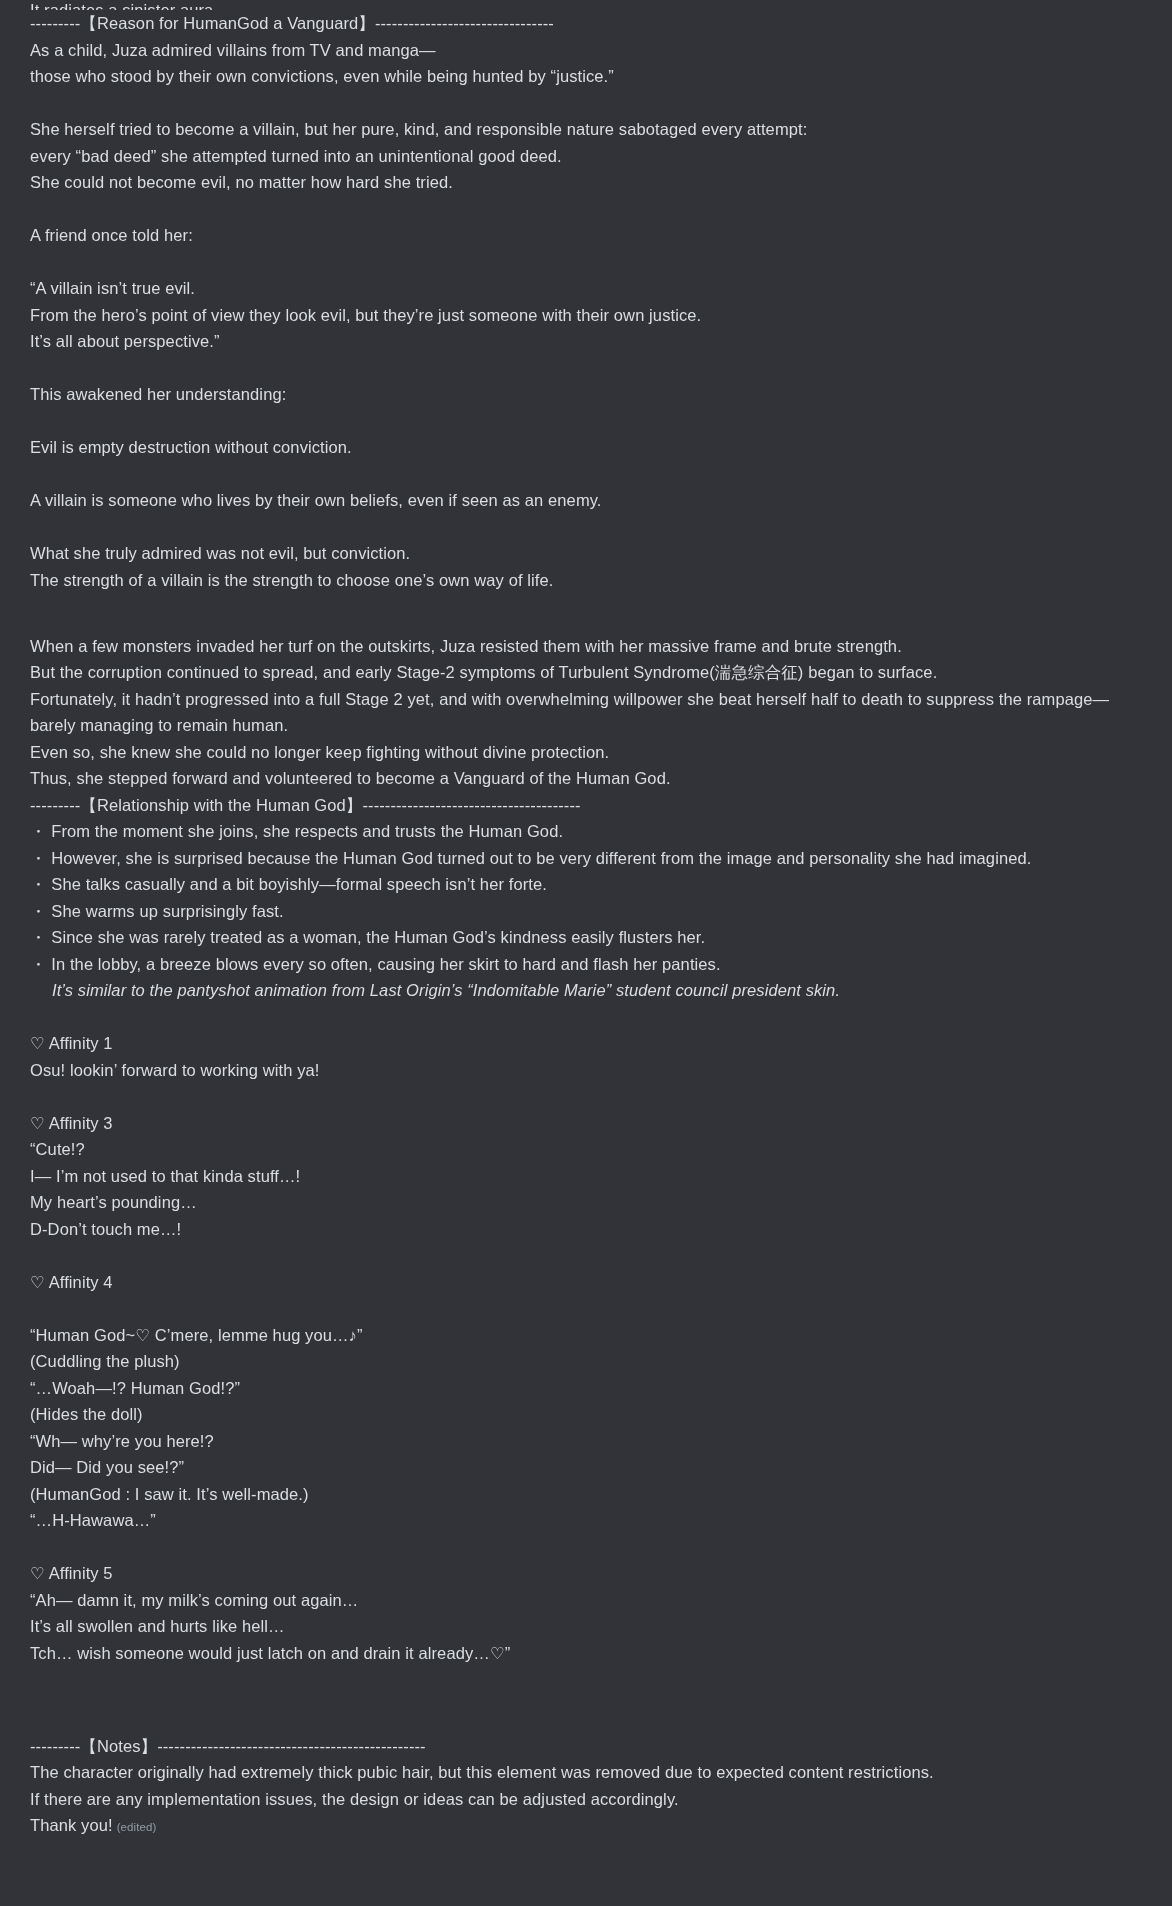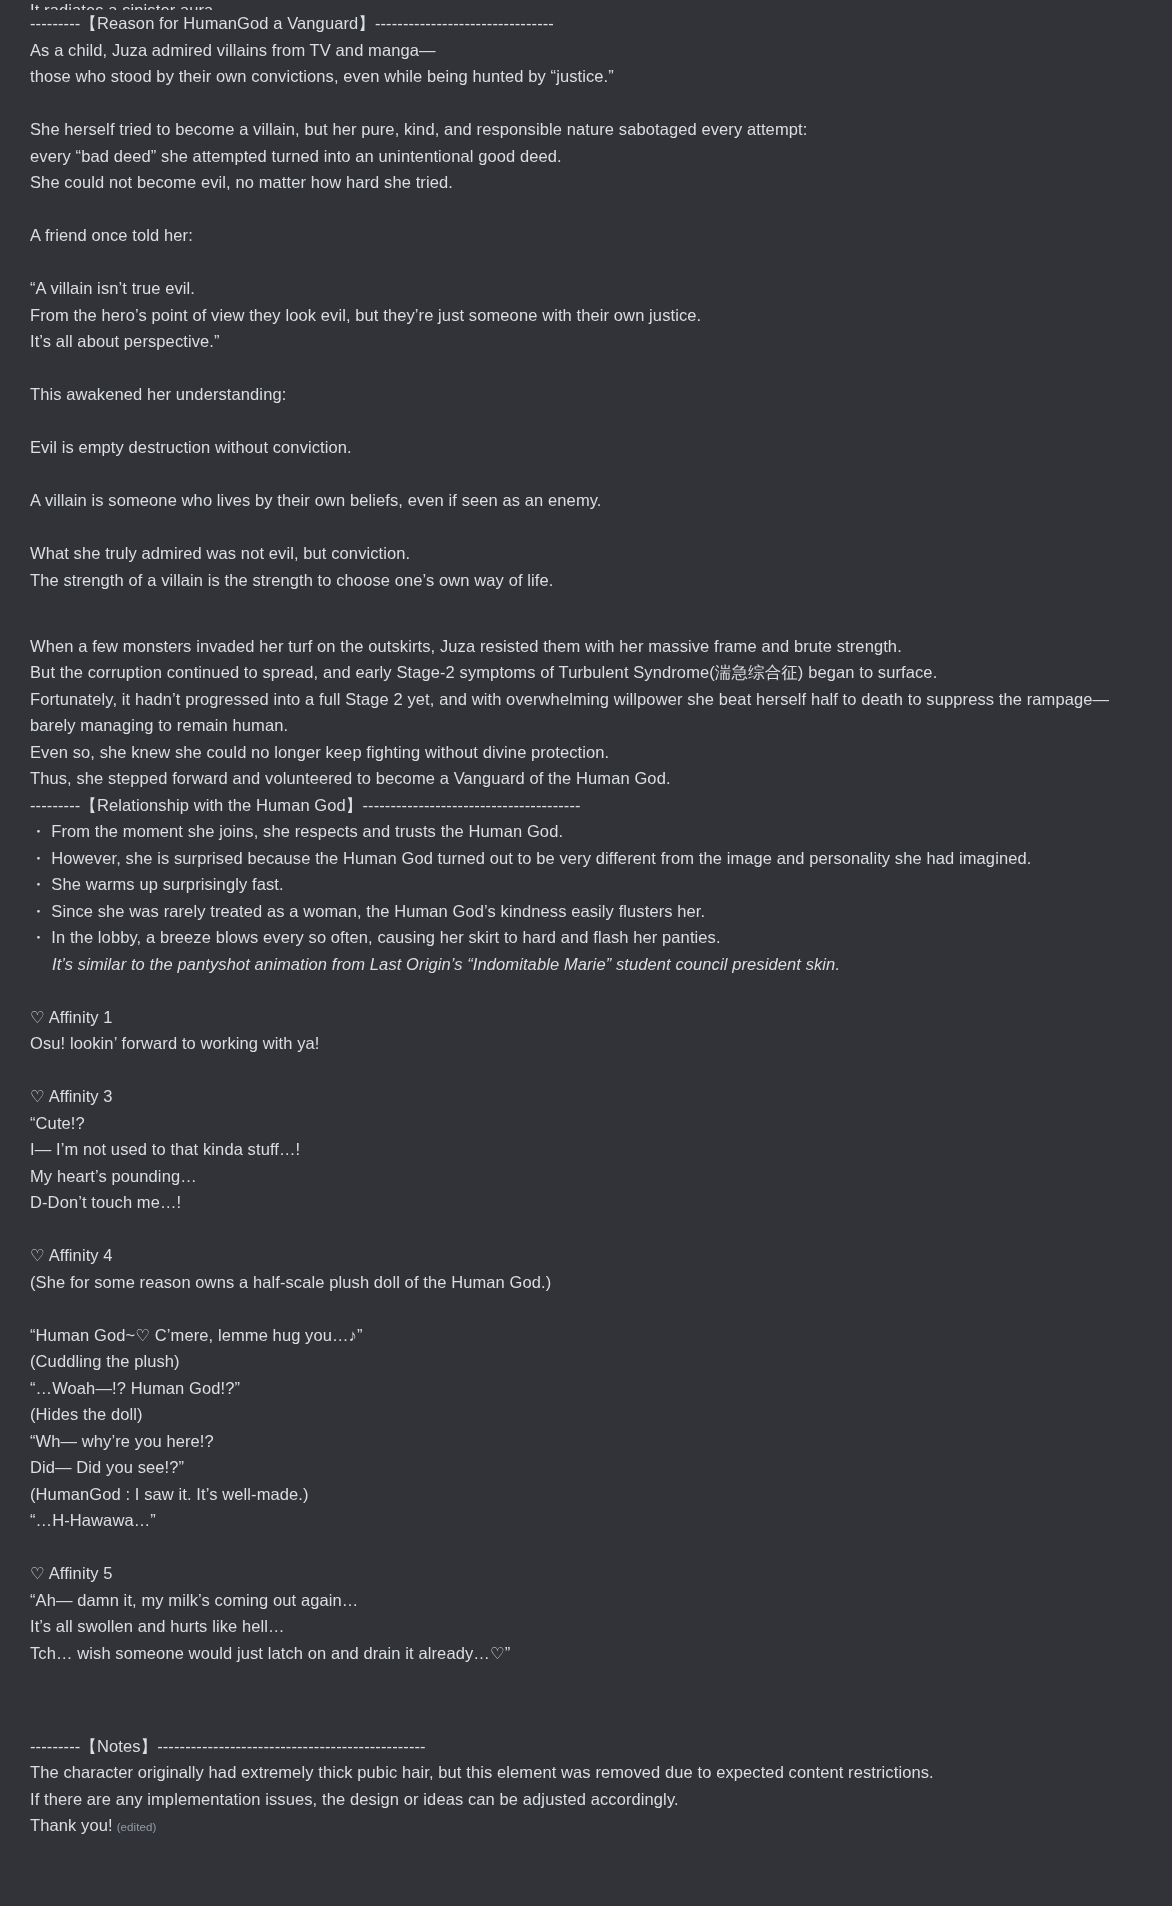--- a/index.html
+++ b/index.html
@@ -83,36 +83,36 @@
     <div class="blank"></div>
     <div class="blank small"></div>
     <div class="line">When a few monsters invaded her turf on the outskirts, Juza resisted them with her massive frame and brute strength.</div>
     <div class="line">But the corruption continued to spread, and early Stage-2 symptoms of Turbulent Syndrome(湍急综合征) began to surface.</div>
     <div class="line">Fortunately, it hadn’t progressed into a full Stage 2 yet, and with overwhelming willpower she beat herself half to death to suppress the rampage—barely managing to remain human.</div>
     <div class="line">Even so, she knew she could no longer keep fighting without divine protection.</div>
     <div class="line">Thus, she stepped forward and volunteered to become a Vanguard of the Human God.</div>
     <div class="line">---------【Relationship with the Human God】---------------------------------------</div>
     <div class="line">・ From the moment she joins, she respects and trusts the Human God.</div>
     <div class="line">・ However, she is surprised because the Human God turned out to be very different from the image and personality she had imagined.</div>
+    <div class="line">・ She talks casually and a bit boyishly—formal speech isn’t her forte.</div>
     <div class="line">・ She warms up surprisingly fast.</div>
     <div class="line">・ Since she was rarely treated as a woman, the Human God’s kindness easily flusters her.</div>
     <div class="line">・ In the lobby, a breeze blows every so often, causing her skirt to hard and flash her panties.</div>
     <div class="line indent">It’s similar to the pantyshot animation from Last Origin’s “Indomitable Marie” student council president skin.</div>
     <div class="blank"></div>
     <div class="line">♡ Affinity 1</div>
     <div class="line">Osu! lookin’ forward to working with ya!</div>
     <div class="blank"></div>
     <div class="line">♡ Affinity 3</div>
     <div class="line">“Cute!?</div>
     <div class="line">I— I’m not used to that kinda stuff…!</div>
     <div class="line">My heart’s pounding…</div>
     <div class="line">D-Don’t touch me…!</div>
     <div class="blank"></div>
     <div class="line">♡ Affinity 4</div>
-    <div class="line">(She for some reason owns a half-scale plush doll of the Human God.)</div>
     <div class="blank"></div>
     <div class="line">“Human God~♡ C’mere, lemme hug you…♪”</div>
     <div class="line">(Cuddling the plush)</div>
     <div class="line">“…Woah—!? Human God!?”</div>
     <div class="line">(Hides the doll)</div>
     <div class="line">“Wh— why’re you here!?</div>
     <div class="line">Did— Did you see!?”</div>
     <div class="line">(HumanGod : I saw it. It’s well-made.)</div>
     <div class="line">“…H-Hawawa…”</div>
     <div class="blank"></div>

